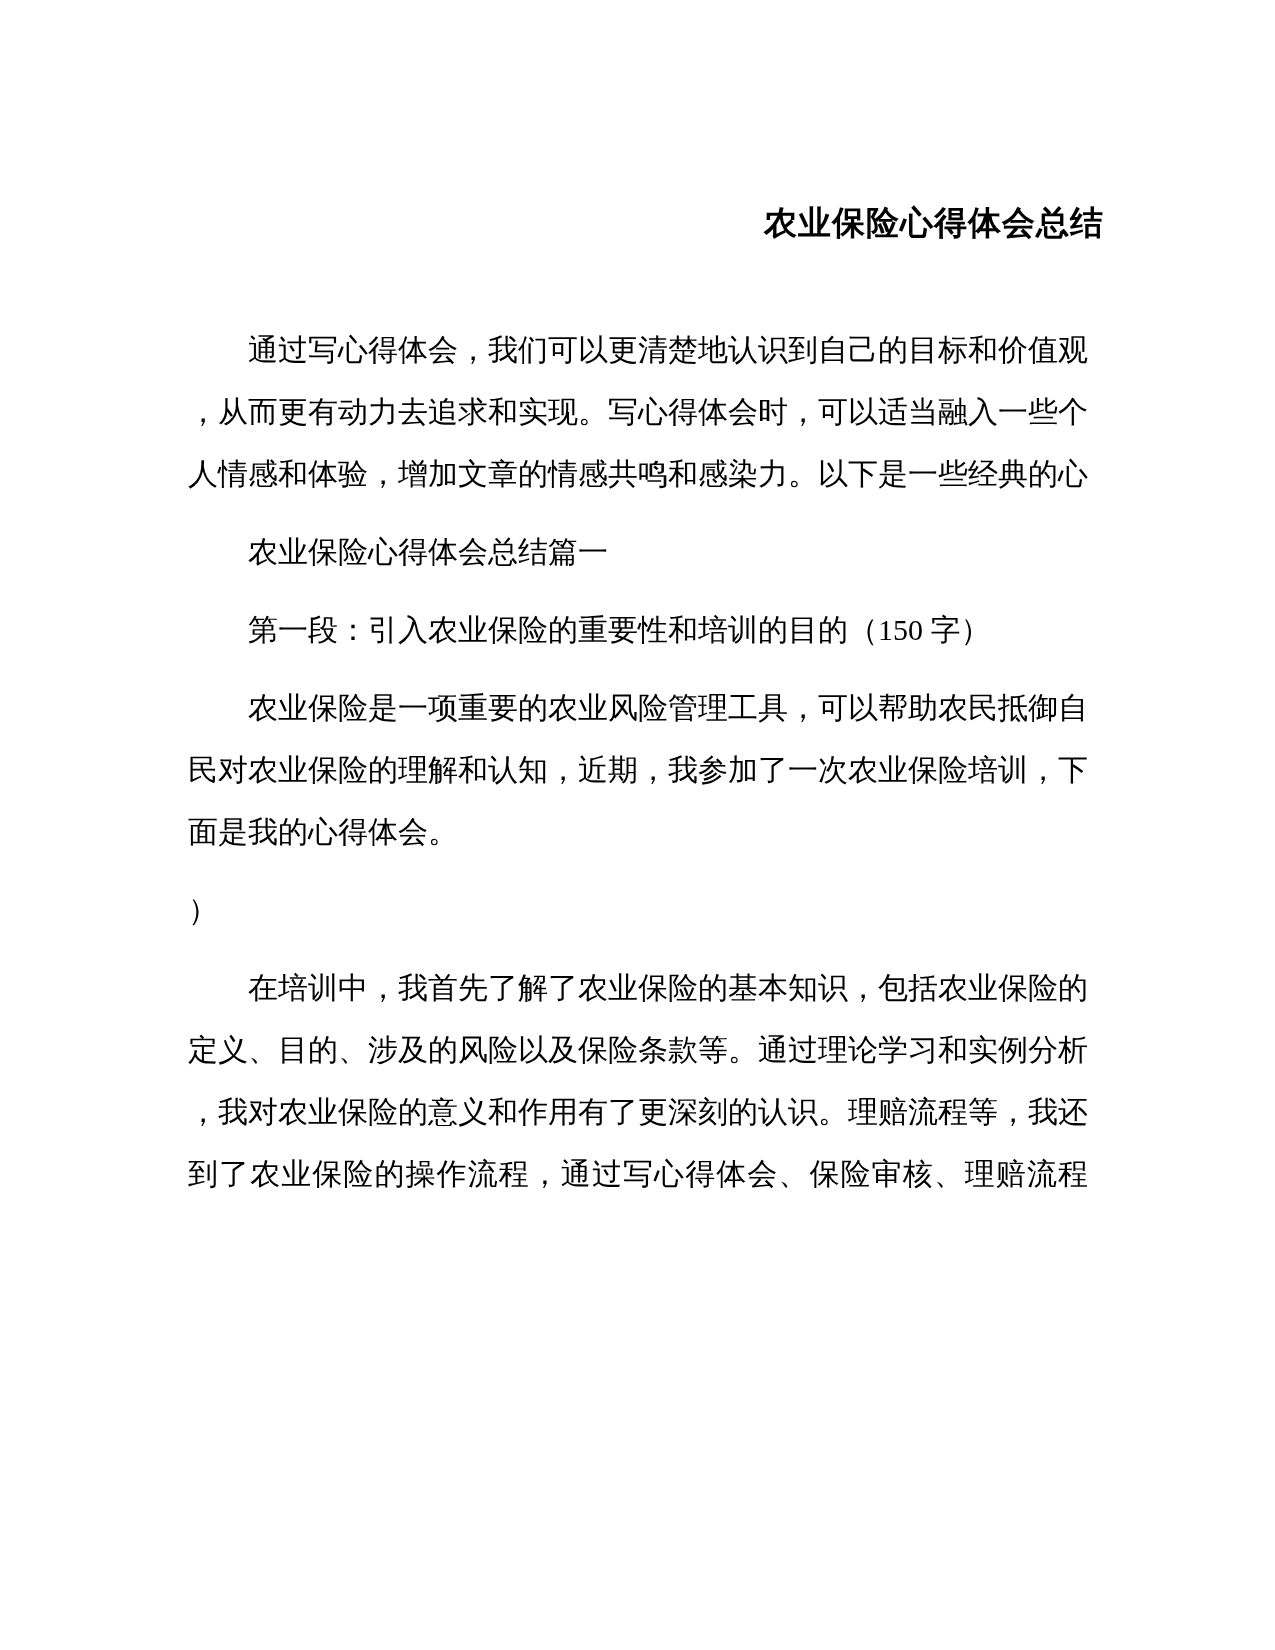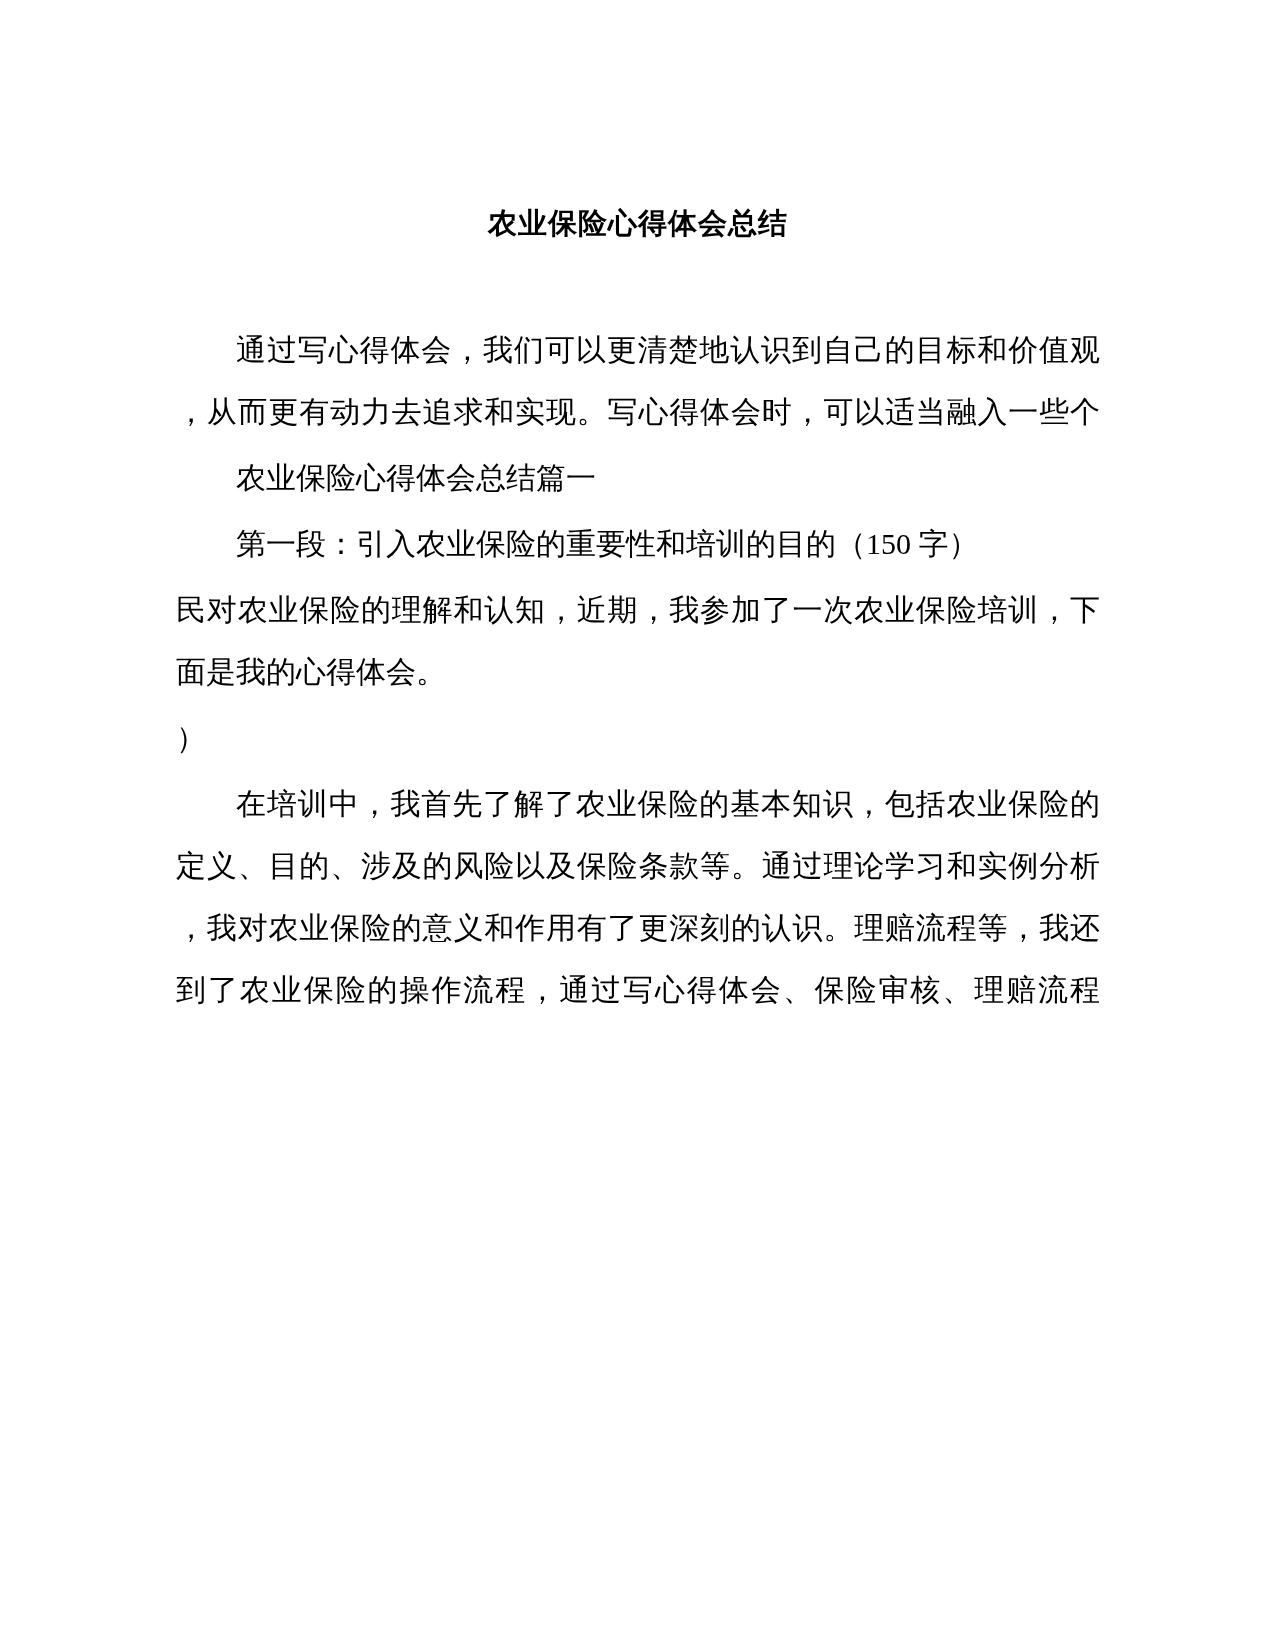--- a/index.html
+++ b/index.html
@@ -15,30 +15,30 @@
     background: #ffffff;
     color: #000000;
     box-sizing: border-box;
     padding: 205px 171px 0 172px;
     overflow: hidden;
   }
   .doc-title {
     margin: 0 0 78px 0;
     font-family: "Liberation Sans", sans-serif;
     font-weight: 600;
-    font-size: 29px;
+    font-size: 33px;
     line-height: 36px;
-    text-align: center;
+    text-align: right;
     letter-spacing: 1px;
   }
   .doc-body {
     width: 932px;
   }
   .paragraph {
-    margin: 4px;
+    margin: 16px;
     padding: 0;
   }
   .line {
     font-family: "Liberation Serif", serif;
     font-size: 30px;
     height: 62px;
     line-height: 62px;
     text-align: justify;
     overflow: hidden;
   }
@@ -54,31 +54,33 @@
 
 <div class="page">
 
   <h1 class="doc-title">农业保险心得体会总结</h1>
 
   <div class="doc-body">
 
     <div class="paragraph">
       <div class="line indent fill">通过写心得体会，我们可以更清楚地认识到自己的目标和价值观</div>
       <div class="line fill">，从而更有动力去追求和实现。写心得体会时，可以适当融入一些个</div>
+      <div class="line fill">人情感和体验，增加文章的情感共鸣和感染力。以下是一些经典的心</div>
     </div>
 
     <div class="paragraph">
       <div class="line indent">农业保险心得体会总结篇一</div>
     </div>
 
     <div class="paragraph">
       <div class="line indent">第一段：引入农业保险的重要性和培训的目的（150 字）</div>
     </div>
 
     <div class="paragraph">
+      <div class="line indent fill">农业保险是一项重要的农业风险管理工具，可以帮助农民抵御自</div>
       <div class="line fill">民对农业保险的理解和认知，近期，我参加了一次农业保险培训，下</div>
       <div class="line">面是我的心得体会。</div>
     </div>
 
     <div class="paragraph">
       <div class="line">）</div>
     </div>
 
     <div class="paragraph">
       <div class="line indent fill">在培训中，我首先了解了农业保险的基本知识，包括农业保险的</div>

